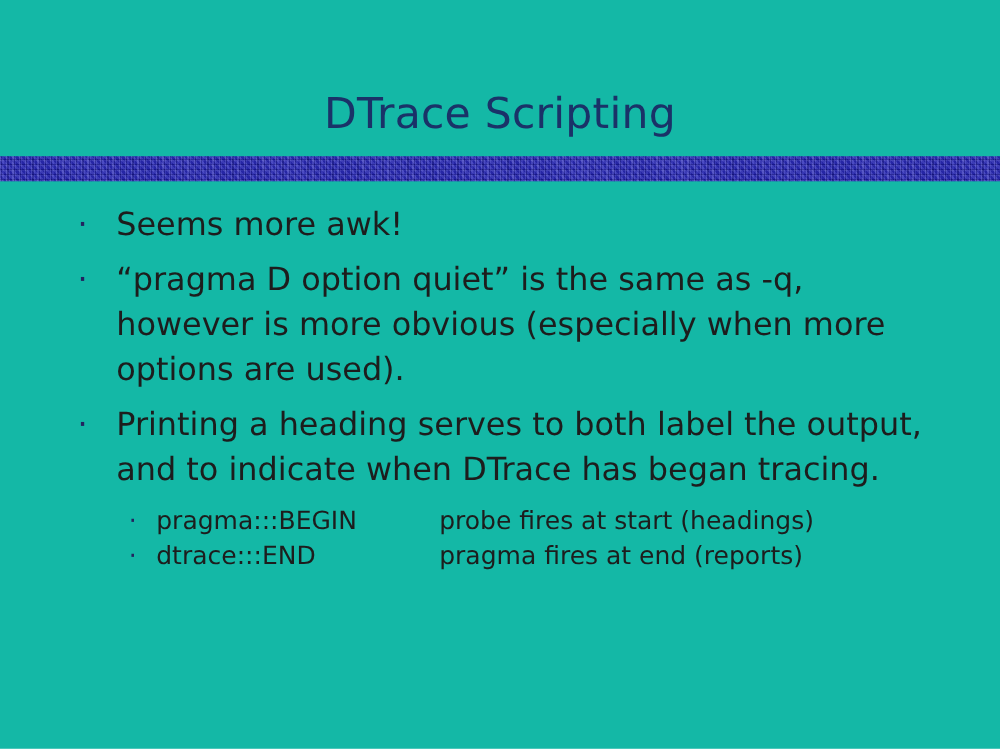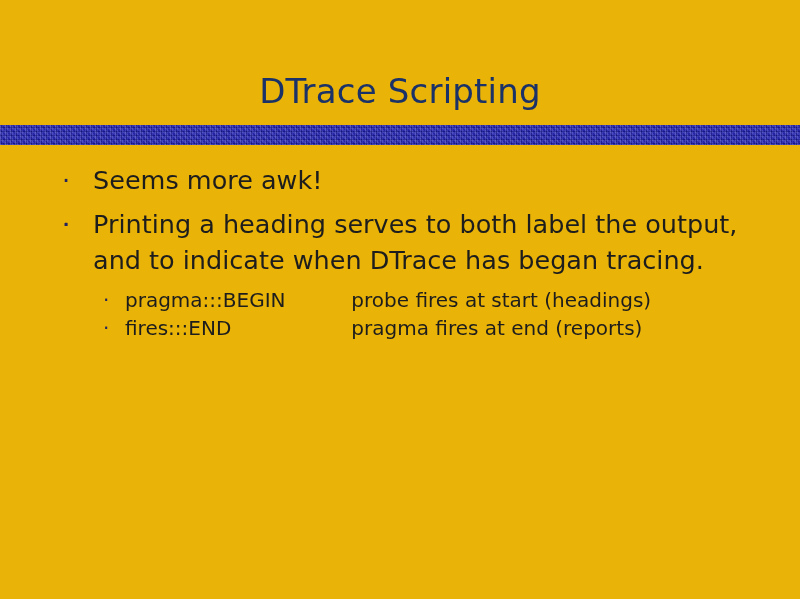--- a/index.html
+++ b/index.html
@@ -12,21 +12,21 @@
     height: 599px;
     overflow: hidden;
     font-family: "DejaVu Sans", sans-serif;
     -webkit-font-smoothing: antialiased;
   }
 
   .slide {
     position: relative;
     width: 800px;
     height: 599px;
-    background: #eab308;
+    background: #14b8a6;
   }
 
   
   .slide-title {
     position: absolute;
     left: 0;
     top: 70px;
     width: 800px;
     text-align: center;
     font-family: "DejaVu Sans", sans-serif;
@@ -146,38 +146,39 @@
 
   <div class="body">
 
     <div class="bullet-row">
       <span class="marker">·</span>
       <span class="bullet-text">Seems more awk!</span>
     </div>
 
     <div class="bullet-row">
       <span class="marker">·</span>
+      <span class="bullet-text">“pragma D option quiet” is the same as -q, however is more obvious (especially when more options are used).</span>
     </div>
 
     <div class="bullet-row">
       <span class="marker">·</span>
       <span class="bullet-text">Printing a heading serves to both label the output, and to indicate when DTrace has began tracing.</span>
     </div>
 
     <div class="sub-list">
 
       <div class="sub-row">
         <span class="marker">·</span>
         <span class="sub-probe">pragma:::BEGIN</span>
         <span class="sub-desc">probe fires at start (headings)</span>
       </div>
 
       <div class="sub-row">
         <span class="marker">·</span>
-        <span class="sub-probe">fires:::END</span>
+        <span class="sub-probe">dtrace:::END</span>
         <span class="sub-desc">pragma fires at end (reports)</span>
       </div>
 
     </div>
 
   </div>
 
 </div>
 
 </body></html>

